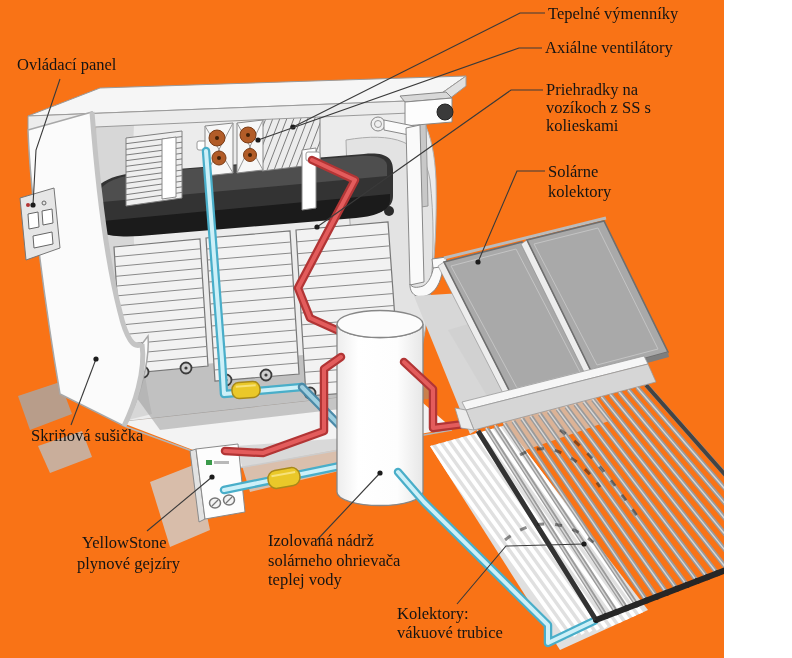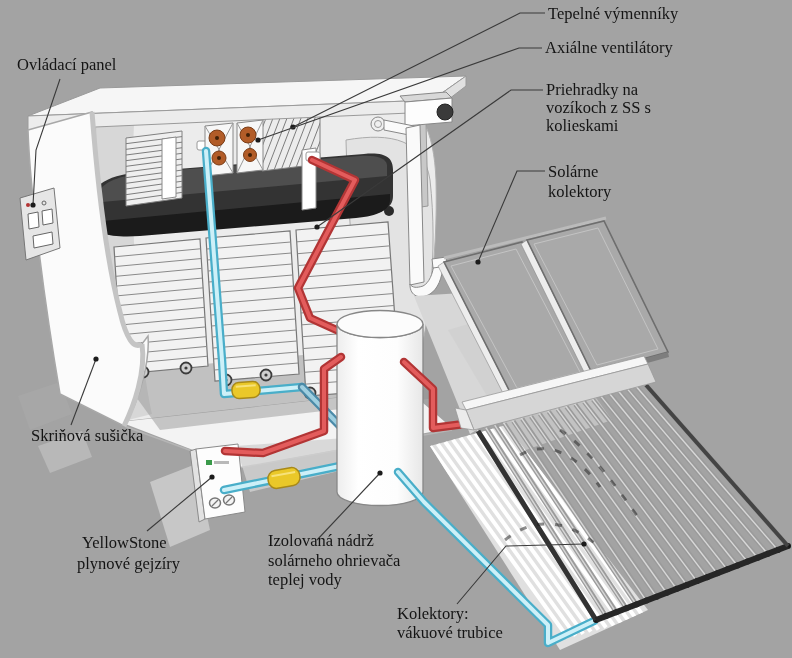--- a/index.html
+++ b/index.html
@@ -1,16 +1,16 @@
 <!DOCTYPE html>
 <html style="--hot: #b23535; --hot-light: #e35c5c; --cold: #49aec9; --cold-light: #cdf0f8; --cold-dark: #4a8aa8; --cold-dark-light: #9fcfe0; --pump: #eac829; --pump-edge: #a8891a; --hood: #333333; --panel: #a9a9a9;"><head>
 <meta charset="utf-8">
 <style>
   html,body{margin:0;padding:0;background:#fff;}
-  .stage{position:relative;width:792px;height:658px;background:#a3a3a3;overflow:hidden;}
+  .stage{position:relative;width:724px;height:658px;background:#f97316;overflow:hidden;}
   .lbl{font-family:"Liberation Serif","DejaVu Serif",serif;font-size:16.5px;fill:#141414;}
   .leader{stroke:#3a3a3a;stroke-width:1.1;fill:none;}
   .dot{fill:#1c1c1c;}
   .pipe{fill:none;stroke-linejoin:round;stroke-linecap:round;}
   .p-hot-o{stroke:var(--hot);stroke-width:8.5;}
   .p-hot-i{stroke:var(--hot-light);stroke-width:4;}
   .p-cold-o{stroke:var(--cold);stroke-width:8.5;}
   .p-cold-i{stroke:var(--cold-light);stroke-width:4;}
   .p-cold2-o{stroke:var(--cold-dark);stroke-width:8.5;}
   .p-cold2-i{stroke:var(--cold-dark-light);stroke-width:4;}

